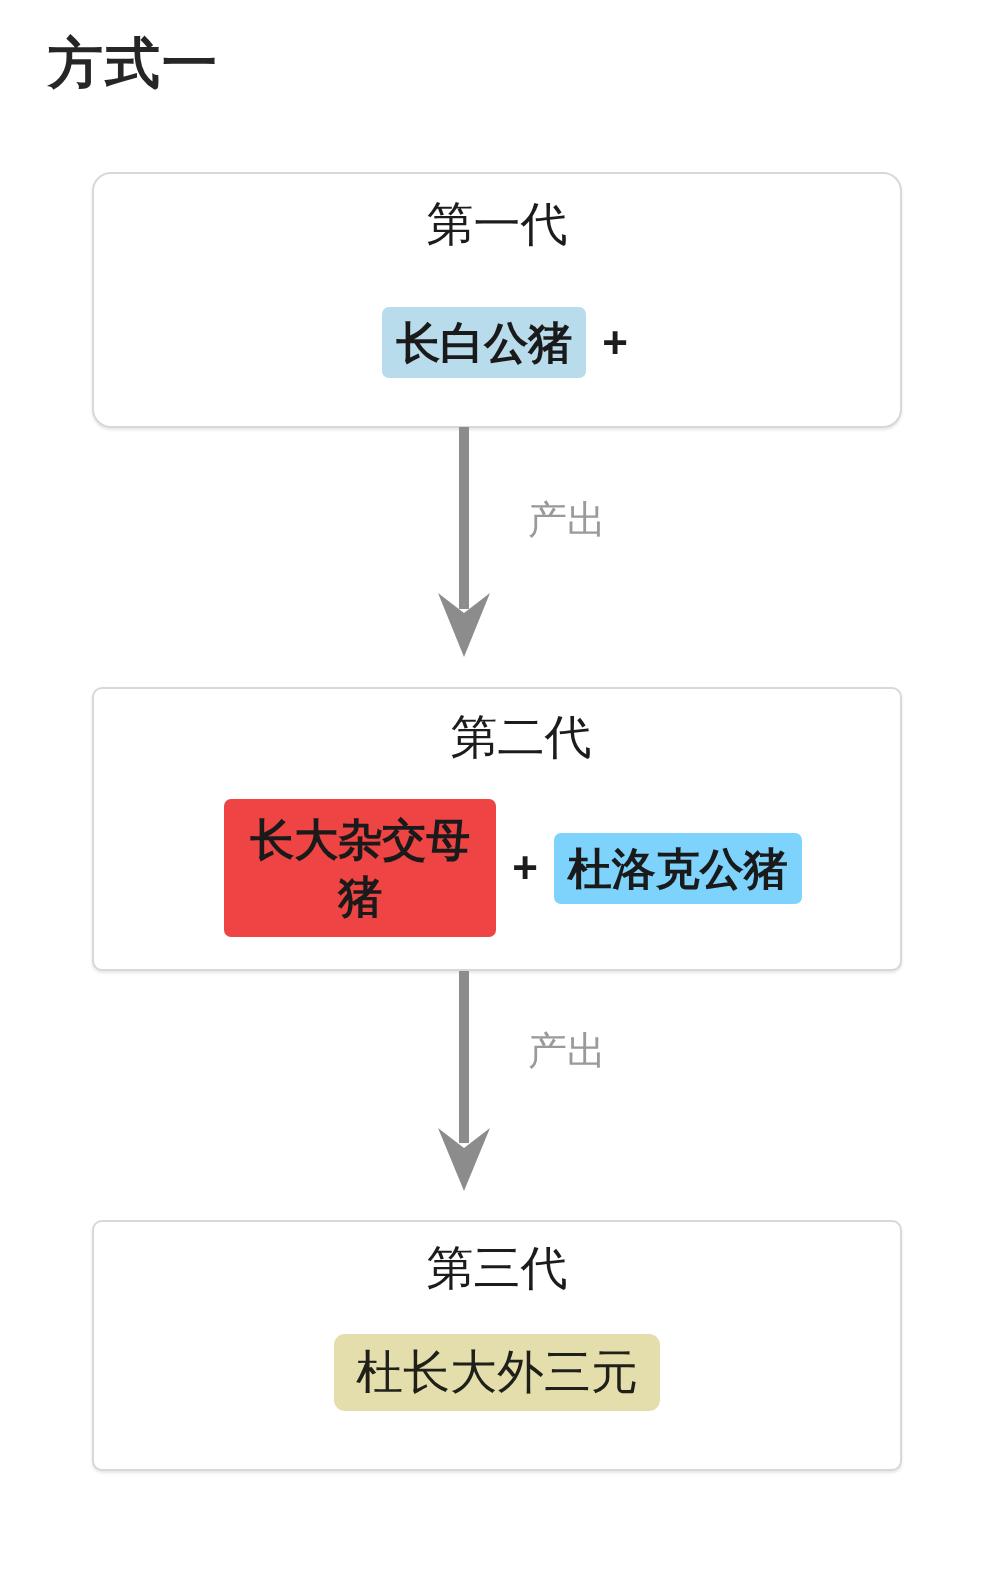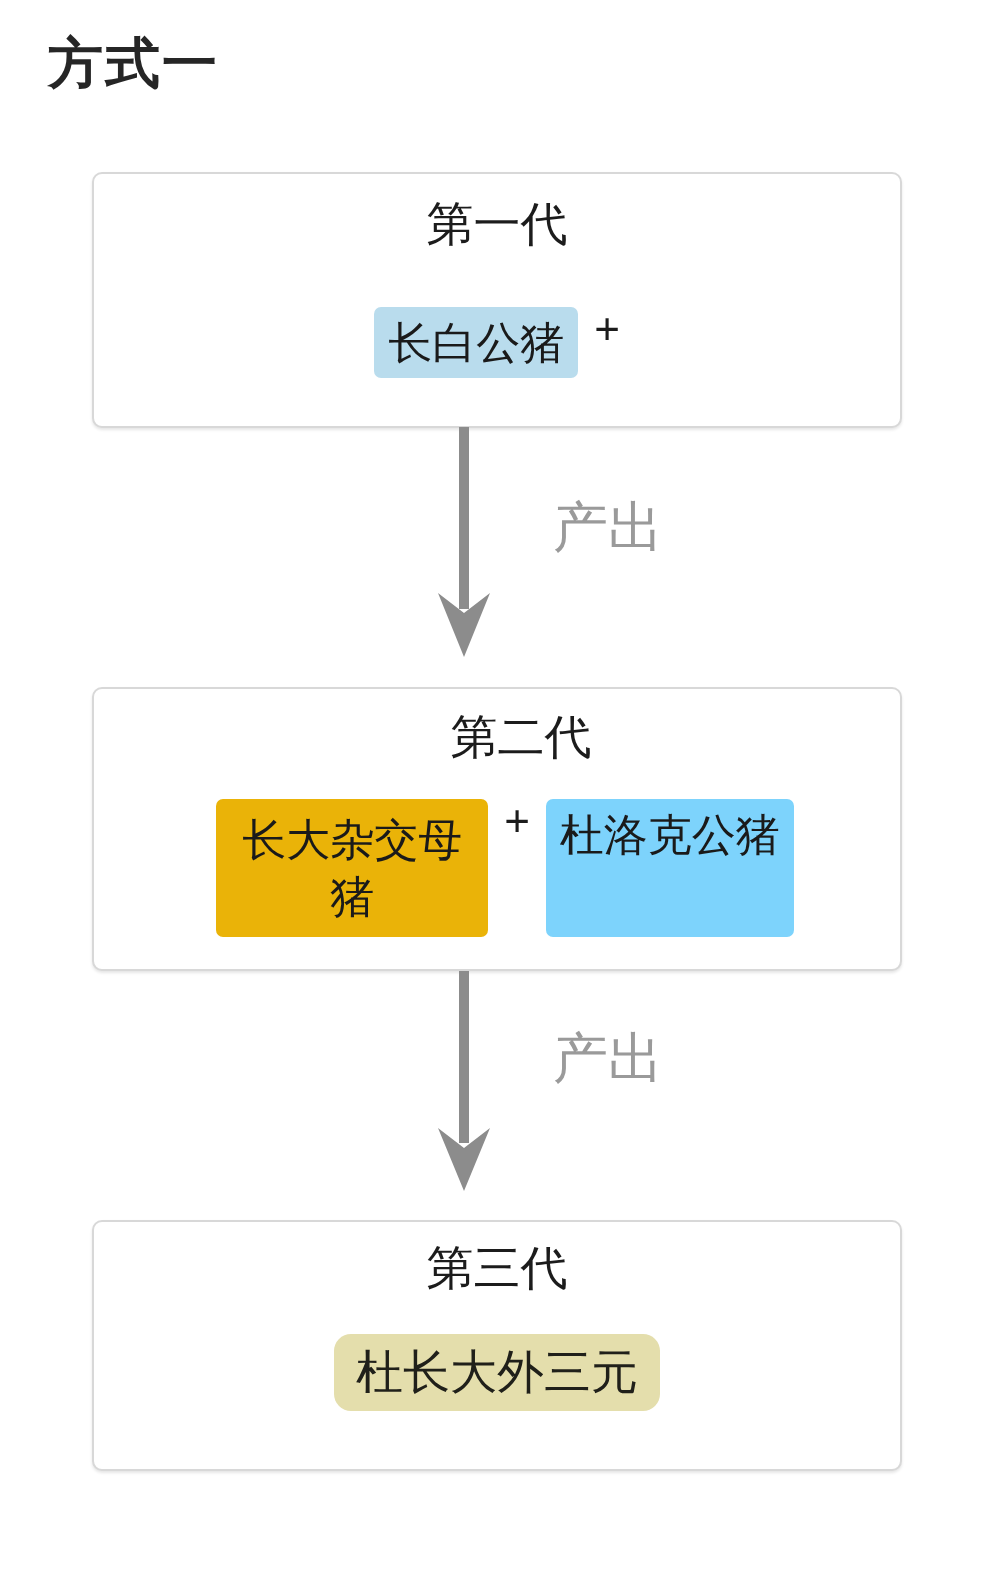--- a/index.html
+++ b/index.html
@@ -60,24 +60,26 @@
     line-height: 1.1;
     white-space: nowrap;
   }
   #gen-card-1 .gen-title { top: 24px; }
   #gen-card-2 .gen-title { top: 22px; padding-left: 24px; }
   #gen-card-3 .gen-title { top: 20px; }
 
   
   .breed-row {
     position: absolute;
-    left: 8px;
+    left: 16px;
     width: 100%;
     display: flex;
+    align-items: center;
     justify-content: center;
+    font-weight: bold;
   }
   #gen-card-1 .breed-row { top: 133px; }
   #gen-card-2 .breed-row { top: 110px; }
 
   .plus-sign {
     font-size: 44px;
     color: #1c1c1c;
     line-height: 1;
     padding: 0 16px;
     flex: 0 0 auto;
@@ -108,21 +110,21 @@
     position: absolute;
     left: 0;
     top: 112px;
     width: 100%;
     display: flex;
     justify-content: center;
   }
   .offspring-chip {
     display: inline-block;
     box-sizing: border-box;
-    border-radius: 17px;
+    border-radius: 11px;
     font-size: 47px;
     color: #20201a;
     line-height: 1.25;
     padding: 9px 22px;
     white-space: nowrap;
     text-align: center;
   }
 
   
   .connector {
@@ -135,56 +137,55 @@
 
   .connector svg {
     position: absolute;
     left: 432px;
     top: 0;
     display: block;
   }
 
   .connector-label {
     position: absolute;
-    font-size: 55px;
+    font-size: 39px;
     color: #9a9a9a;
     line-height: 1;
     white-space: nowrap;
-    margin-left: 25px;
   }
   #connector-1 .connector-label { left: 528px; top: 73px; }
   #connector-2 .connector-label { left: 528px; top: 60px; }
 </style>
 </head>
 <body>
 
 <div id="diagram-root">
 
   <div class="page-title">方式一</div>
 
-  <div class="gen-card" id="gen-card-1" style="border-color: rgb(216, 216, 216);">
+  <div class="gen-card" id="gen-card-1" style="border-color: rgb(216, 216, 216); border-radius: 19px;">
     <div class="gen-title">第一代</div>
     <div class="breed-row">
       <span class="breed-chip" style="background-color: rgb(185, 220, 237);">长白公猪</span>
       <span class="plus-sign">+</span>
     </div>
   </div>
 
   <div class="connector" id="connector-1">
     <svg width="64" height="230" viewBox="0 0 64 230">
       <rect x="27" y="0" width="10" height="182" fill="#8c8c8c"></rect>
       <path d="M 6 166 L 32 230 L 58 166 L 32 186 Z" fill="#8c8c8c"></path>
     </svg>
     <span class="connector-label" style="color: rgb(154, 154, 154);">产出</span>
   </div>
 
   <div class="gen-card" id="gen-card-2" style="border-color: rgb(216, 216, 216);">
     <div class="gen-title">第二代</div>
     <div class="breed-row">
-      <span class="breed-chip multiline" style="background-color: #eab308;">长大杂交母猪</span>
+      <span class="breed-chip multiline" style="background-color: #ef4444;">长大杂交母猪</span>
       <span class="plus-sign">+</span>
       <span class="breed-chip" style="background-color: #7dd3fc;">杜洛克公猪</span>
     </div>
   </div>
 
   <div class="connector" id="connector-2">
     <svg width="64" height="220" viewBox="0 0 64 220">
       <rect x="27" y="0" width="10" height="172" fill="#8c8c8c"></rect>
       <path d="M 6 157 L 32 220 L 58 157 L 32 177 Z" fill="#8c8c8c"></path>
     </svg>

